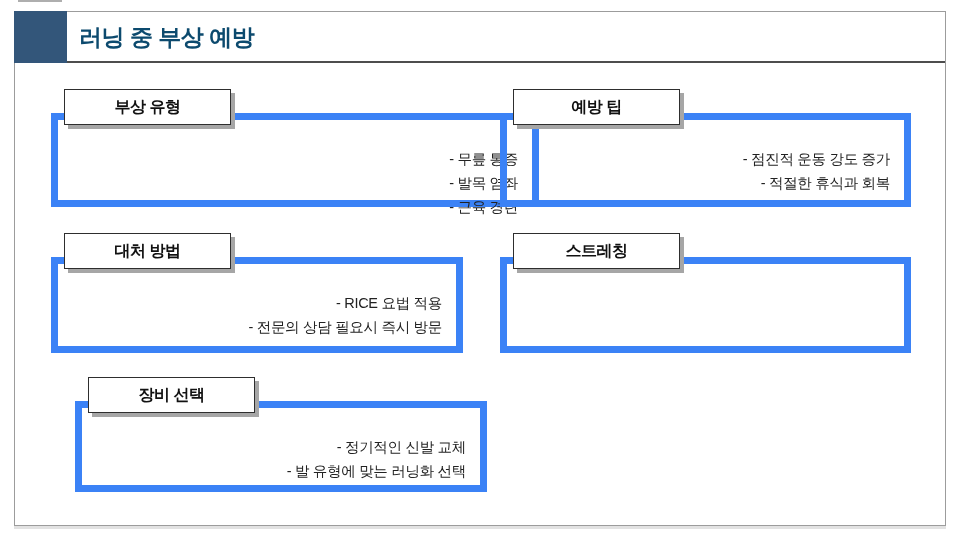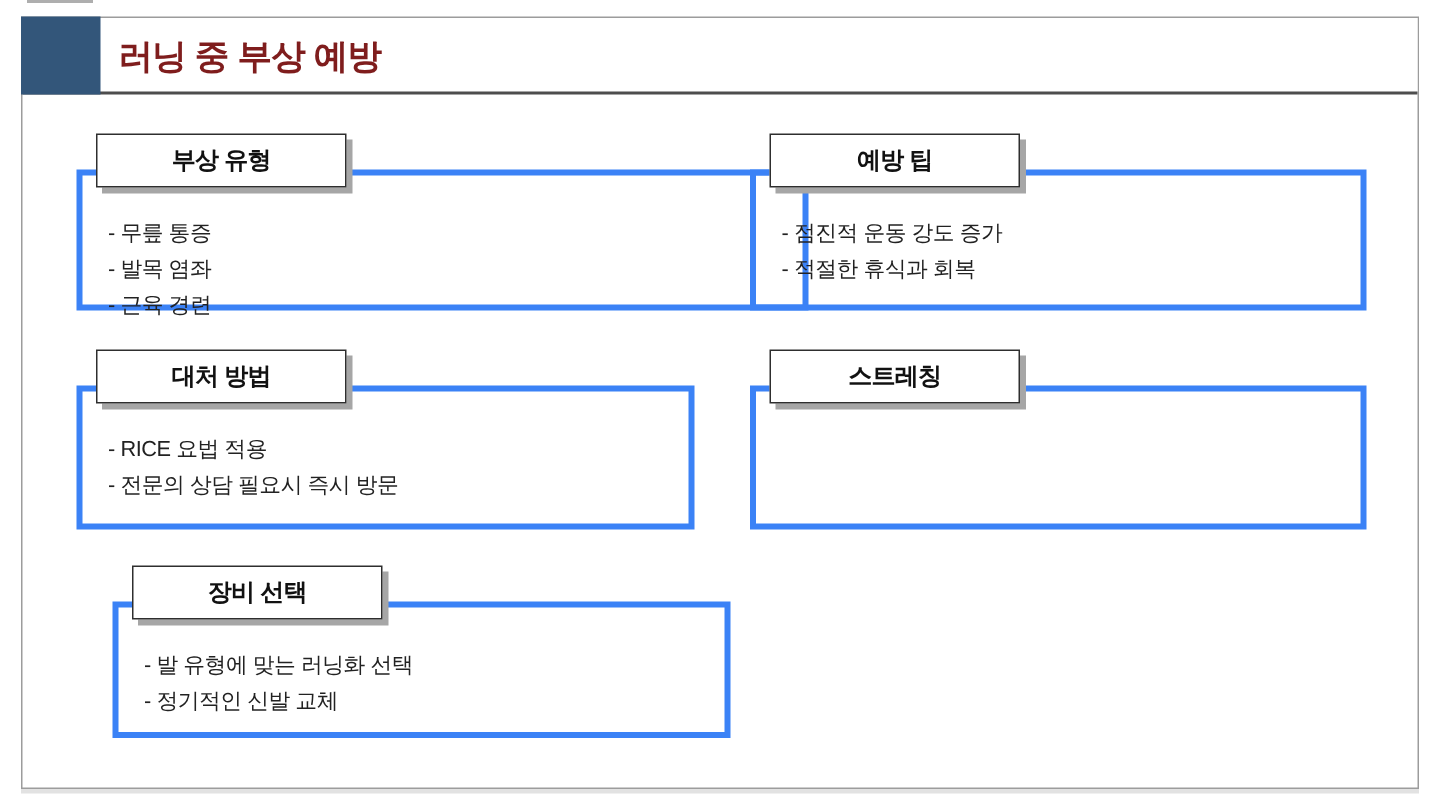--- a/index.html
+++ b/index.html
@@ -24,40 +24,41 @@
     position: absolute; left: 0; top: 0; right: 0; height: 51px;
     border-bottom: 2px solid #4d4d4d;
     background: #ffffff;
   }
   #accent-square {
     position: absolute; left: -1px; top: -1px; width: 53px; height: 52px;
   }
   #page-title {
     position: absolute; left: 64px; top: 0; height: 51px;
     display: flex; align-items: center;
-    font-size: 23px; font-weight: bold; color: #7f1d1d;
+    font-size: 23px; font-weight: bold; color: #0c4a6e;
     letter-spacing: -0.5px;
   }
   .section { position: absolute; }
   .section-header {
     position: absolute; left: 13px; top: 0; width: 167px; height: 36px;
     background: #ffffff;
     border: 1px solid #2e2e2e;
     box-shadow: 4px 4px 0 #a6a6a6;
     display: flex; align-items: center; justify-content: center;
     font-size: 16px; font-weight: bold; color: #111111;
     letter-spacing: -0.5px;
     z-index: 2;
   }
   .section-body {
     position: absolute; left: 0; top: 24px; right: 0;
-    border: 4px solid #3b82f6;
+    border: 7px solid #3b82f6;
     background: transparent;
     padding: 27px 14px 0 17px;
     z-index: 1;
+    text-align: right;
   }
   .bullet-item {
     font-size: 14.5px; line-height: 24px; color: #222222;
     letter-spacing: -0.3px;
     white-space: nowrap;
   }
 </style>
 </head>
 <body>
 
@@ -92,18 +93,18 @@
         </div>
       </div>
       <div class="section" style="left: 485px; top: 221px; width: 411px; height: 120px;">
         <div class="section-header">스트레칭</div>
         <div class="section-body" style="height: 96px;">
         </div>
       </div>
       <div class="section" style="left: 36px; top: 365px; width: 412px; height: 115px; margin-left: 24px;">
         <div class="section-header">장비 선택</div>
         <div class="section-body" style="height: 91px;">
+          <div class="bullet-item">- 정기적인 신발 교체</div>
           <div class="bullet-item">- 발 유형에 맞는 러닝화 선택</div>
-          <div class="bullet-item">- 정기적인 신발 교체</div>
         </div>
       </div>
     </div>
 </div>
 
 </body></html>

